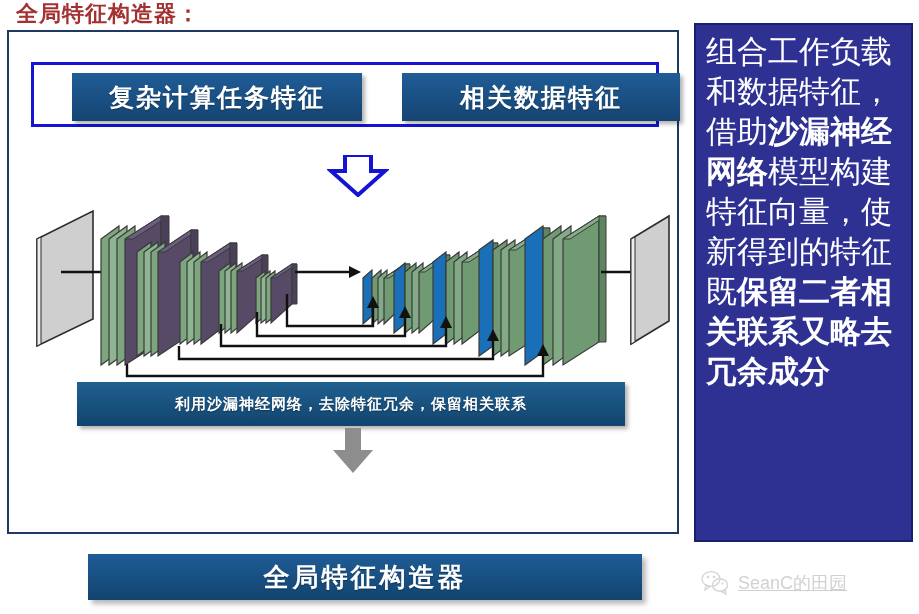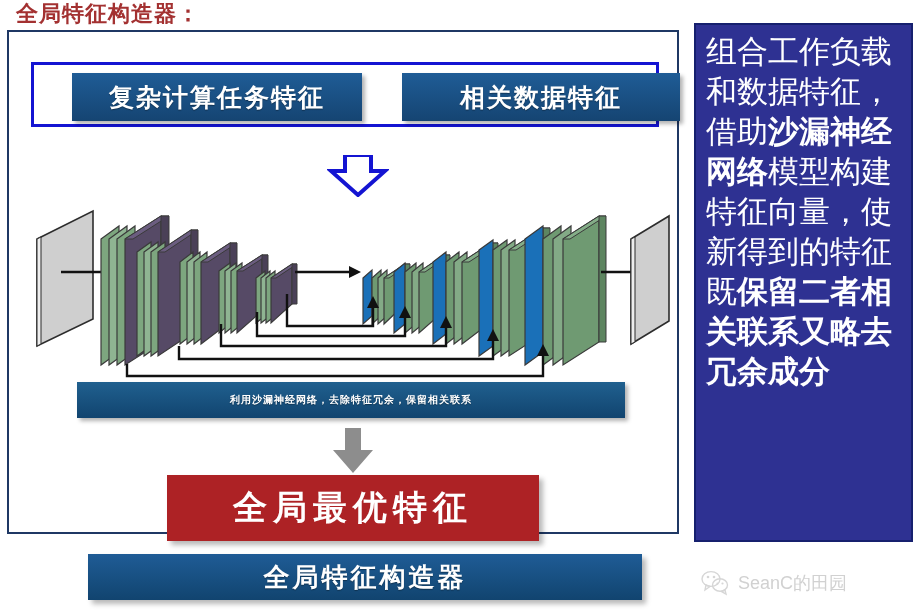--- a/index.html
+++ b/index.html
@@ -57,24 +57,24 @@
     position:absolute;left:318px;top:123px;width:62px;height:42px;
   }
 
   
   #network{
     position:absolute;left:0px;top:162px;width:668px;height:192px;
   }
 
   
   #hourglass-banner{
-    position:absolute;left:68px;top:350px;width:548px;height:36px;
+    position:absolute;left:68px;top:350px;width:548px;height:44px;
     background:linear-gradient(#20608f,#11446f);
     color:#ffffff;
-    font-size:10px;font-weight:700;
+    font-size:15px;font-weight:700;
     letter-spacing:1px;
     display:flex;align-items:center;justify-content:center;
     box-shadow:3px 3px 4px rgba(0,0,0,.30);
     box-sizing:border-box;
     text-shadow:0 1px 1px rgba(0,0,0,.35);
   }
 
   
   #flow-arrow{position:absolute;left:322px;top:396px;width:44px;height:46px;}
 
@@ -119,20 +119,21 @@
     word-break:break-all;
   }
   #explain-text b{font-weight:700;}
 
   
   #watermark{
     position:absolute;left:700px;top:565px;width:215px;height:36px;
     display:flex;align-items:center;gap:8px;
     color:#c9c9c9;font-size:18px;
     opacity:.85;
+    text-decoration:underline;
   }
   #wechat-icon{width:30px;height:26px;flex:0 0 auto;}
 </style>
 </head>
 <body>
 
 <div class="root">
 
   <div id="page-title">全局特征构造器：</div>
 
@@ -293,21 +294,20 @@
     </div>
 
     <div id="hourglass-banner">利用沙漏神经网络，去除特征冗余，保留相关联系</div>
 
     <div id="flow-arrow">
       <svg width="44" height="46" viewBox="0 0 44 46">
         <polygon points="14,0 30,0 30,22 42,22 22,45 2,22 14,22" fill="#8d8d8d"></polygon>
       </svg>
     </div>
 
-    <div id="result-box">全局最优特征</div>
   </div>
 
   <div id="bottom-banner">全局特征构造器</div>
 
   <div id="explain-panel">
     <div id="explain-text"><span>组合工作负载和数据特征，借助</span><b>沙漏神经网络</b><span>模型构建特征向量，使新得到的特征既</span><b>保留二者相关联系又略去冗余成分</b></div>
   </div>
 
   <div id="watermark">
     <span id="wechat-icon">

